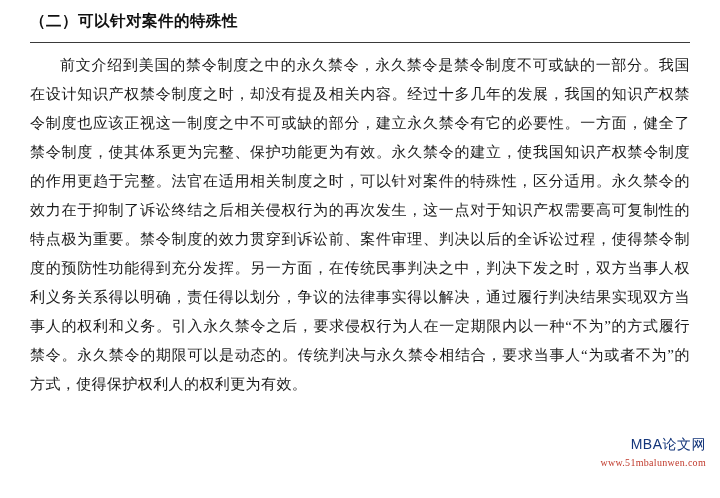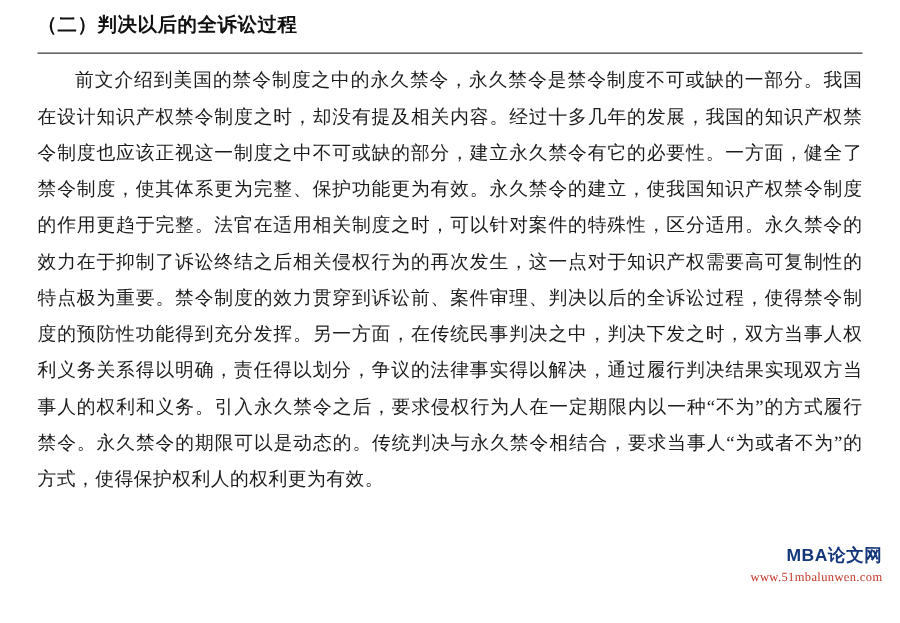--- a/index.html
+++ b/index.html
@@ -49,38 +49,38 @@
   }
   .watermark {
     position: absolute;
     right: 14px;
     bottom: 30px;
     text-align: right;
     font-family: "Liberation Sans", sans-serif;
   }
   .watermark .wm-main {
     font-size: 14px;
-    font-weight: bold;
+    font-weight: normal;
     color: #13357a;
     letter-spacing: 0.5px;
     display: block;
   }
   .watermark .wm-sub {
     font-size: 10px;
     color: #c0392b;
     letter-spacing: 0.3px;
     display: block;
     margin-top: 3px;
     font-family: Liberation Serif, serif;
   }
 </style>
 </head>
 <body>
 
 <div class="page">
-  <h2 class="heading">（二）判决以后的全诉讼过程</h2>
+  <h2 class="heading">（二）可以针对案件的特殊性</h2>
   <div class="rule"></div>
   <p class="body-text">前文介绍到美国的禁令制度之中的永久禁令，永久禁令是禁令制度不可或缺的一部分。我国在设计知识产权禁令制度之时，却没有提及相关内容。经过十多几年的发展，我国的知识产权禁令制度也应该正视这一制度之中不可或缺的部分，建立永久禁令有它的必要性。一方面，健全了禁令制度，使其体系更为完整、保护功能更为有效。永久禁令的建立，使我国知识产权禁令制度的作用更趋于完整。法官在适用相关制度之时，可以针对案件的特殊性，区分适用。永久禁令的效力在于抑制了诉讼终结之后相关侵权行为的再次发生，这一点对于知识产权需要高可复制性的特点极为重要。禁令制度的效力贯穿到诉讼前、案件审理、判决以后的全诉讼过程，使得禁令制度的预防性功能得到充分发挥。另一方面，在传统民事判决之中，判决下发之时，双方当事人权利义务关系得以明确，责任得以划分，争议的法律事实得以解决，通过履行判决结果实现双方当事人的权利和义务。引入永久禁令之后，要求侵权行为人在一定期限内以一种“不为”的方式履行禁令。永久禁令的期限可以是动态的。传统判决与永久禁令相结合，要求当事人“为或者不为”的方式，使得保护权利人的权利更为有效。</p>
   <div class="watermark">
     <span class="wm-main">MBA论文网</span>
     <span class="wm-sub">www.51mbalunwen.com</span>
   </div>
 </div>
 
 </body></html>

